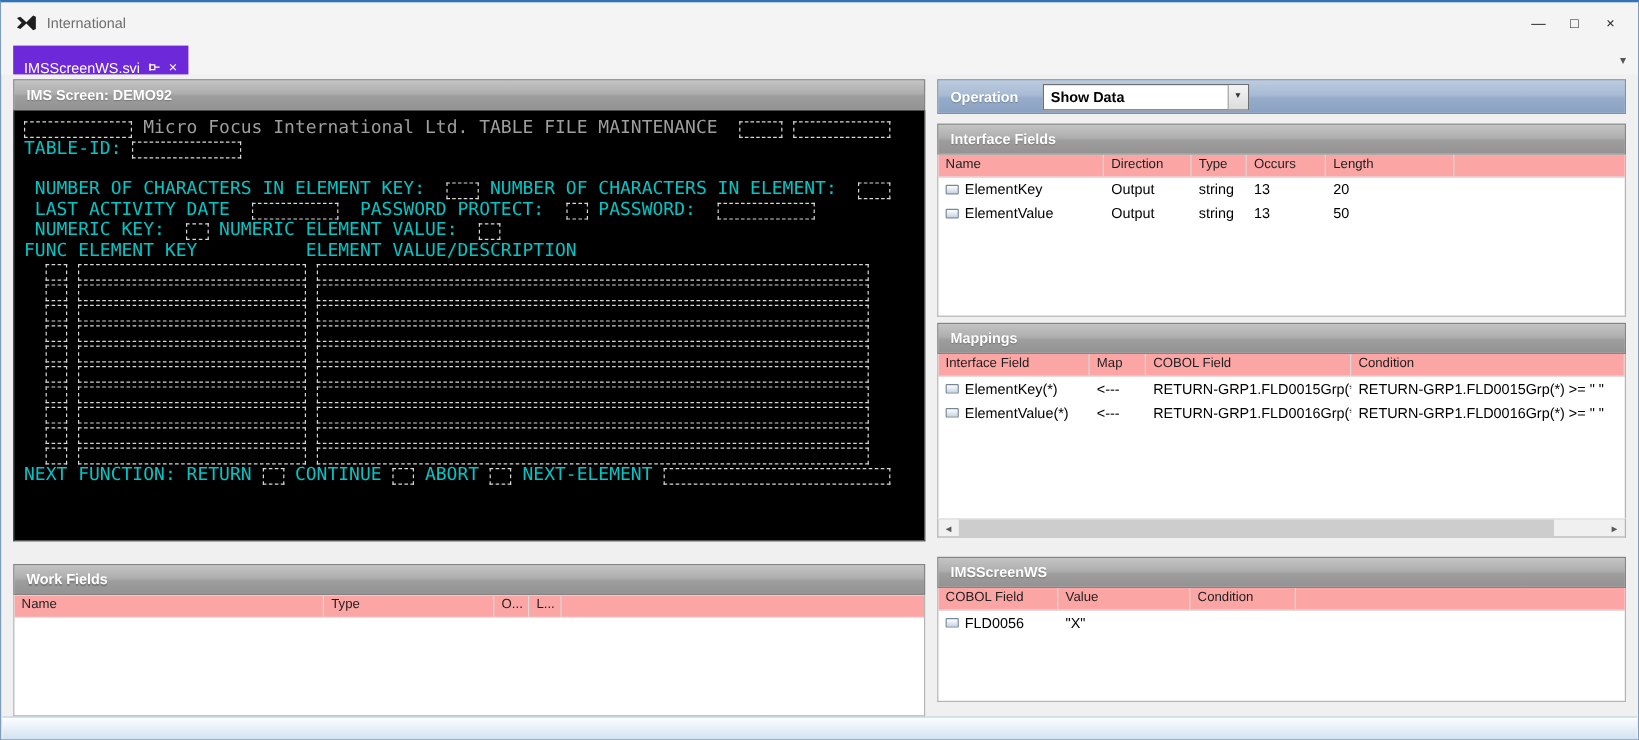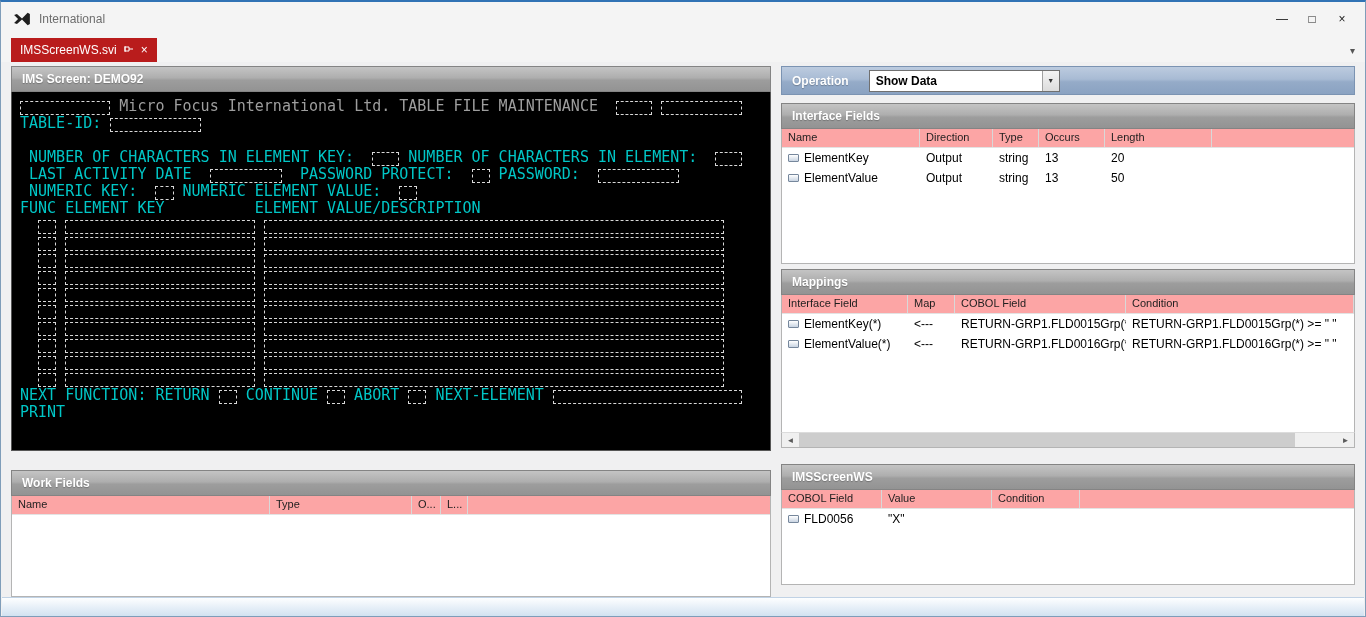--- a/index.html
+++ b/index.html
@@ -10,21 +10,21 @@
 
   
   .titlebar { height:34px; background:#f4f4f4; display:flex; align-items:center; padding:0 8px; }
   .vs-logo { width:18px; height:18px; margin:0 8px 0 4px; display:inline-flex; }
   .app-title { font-size:12px; color:#6d6d6d; }
   .win-controls { margin-left:auto; display:flex; }
   .win-btn { width:30px; height:22px; display:flex; align-items:center; justify-content:center; font-size:12px; color:#222; cursor:default; }
 
   
   .tabstrip { height:26px; background:#f4f4f4; display:flex; align-items:flex-end; padding:0 10px; position:relative; }
-  .tab { background:#b91c1c; color:#fff; height:23px; display:flex; align-items:center; gap:7px; padding:12px 9px; font-size:12px; }
+  .tab { background:#6d28d9; color:#fff; height:23px; display:flex; gap:7px; padding:12px 9px; font-size:12px; }
   .tab .tab-x { font-size:12px; line-height:1; }
   .tab-overflow { position:absolute; right:10px; bottom:6px; font-size:10px; color:#555; }
 
   
   .main { display:flex; padding:4px 10px 0 10px; gap:10px; }
   .left-col { width:760px; }
   .right-col { flex:1; }
 
   
   .panel-header { height:26px; background:linear-gradient(to bottom,#c4c4c4 0%,#aeaeae 45%,#9d9d9d 55%,#939393 100%); border:1px solid #848484; color:#fff; font-size:12px; font-weight:bold; display:flex; align-items:center; padding:0 10px; text-shadow:0 1px 1px rgba(0,0,0,0.25); }
@@ -46,21 +46,21 @@
 
   
   .if-c0{width:138px}.if-c1{width:73px}.if-c2{width:46px}.if-c3{width:66px}.if-c4{width:107px}
   .mp-c0{width:126px}.mp-c1{width:47px}.mp-c2{width:171px}.mp-c3{flex:1}
   .as-c0{width:100px}.as-c1{width:110px}.as-c2{width:88px}
   .wf-c0{width:258px}.wf-c1{width:142px}.wf-c2{width:29px}.wf-c3{width:27px}
 
   
   .op-bar { height:29px; background:linear-gradient(to bottom,#bccbdf 0%,#a8bbd4 45%,#95abc8 55%,#8aa2c2 100%); border:1px solid #7b93b2; display:flex; align-items:center; padding:0 10px; margin-bottom:8px; }
   .op-label { color:#fff; font-size:12px; font-weight:bold; margin-right:20px; text-shadow:0 1px 1px rgba(0,0,0,0.25); }
-  .combo { width:191px; height:22px; background:#fff; border:1px solid #707070; display:flex; align-items:center; }
+  .combo { width:172px; height:22px; background:#fff; border:1px solid #707070; display:flex; align-items:center; }
   .combo-value { flex:1; font-size:12px; color:#000; padding:0 6px; font-weight:bold; }
   .combo-btn { width:17px; height:100%; border-left:1px solid #a0a0a0; background:linear-gradient(#f4f4f4,#dcdcdc); display:flex; align-items:center; justify-content:center; font-size:7px; color:#333; }
 
   
   .hscroll { height:16px; background:#f0f0f0; border:1px solid #b4b4b4; border-top:1px solid #dcdcdc; display:flex; align-items:center; }
   .scroll-arrow { width:17px; height:100%; display:flex; align-items:center; justify-content:center; font-size:8px; color:#5a5a5a; }
   .scroll-track { flex:1; height:100%; position:relative; }
   .scroll-thumb { position:absolute; left:0; top:0; bottom:0; right:42px; background:#cdcdcd; }
 
   
@@ -125,21 +125,20 @@
             <div class="term-line"><span>  </span><span class="term-field" style="width: 2ch;"></span><span> </span><span class="term-field" style="width: 21ch;"></span><span> </span><span class="term-field" style="width: 51ch;"></span></div>
             <div class="term-line"><span>  </span><span class="term-field" style="width: 2ch;"></span><span> </span><span class="term-field" style="width: 21ch;"></span><span> </span><span class="term-field" style="width: 51ch;"></span></div>
             <div class="term-line"><span>  </span><span class="term-field" style="width: 2ch;"></span><span> </span><span class="term-field" style="width: 21ch;"></span><span> </span><span class="term-field" style="width: 51ch;"></span></div>
             <div class="term-line"><span>  </span><span class="term-field" style="width: 2ch;"></span><span> </span><span class="term-field" style="width: 21ch;"></span><span> </span><span class="term-field" style="width: 51ch;"></span></div>
             <div class="term-line"><span>  </span><span class="term-field" style="width: 2ch;"></span><span> </span><span class="term-field" style="width: 21ch;"></span><span> </span><span class="term-field" style="width: 51ch;"></span></div>
             <div class="term-line"><span>  </span><span class="term-field" style="width: 2ch;"></span><span> </span><span class="term-field" style="width: 21ch;"></span><span> </span><span class="term-field" style="width: 51ch;"></span></div>
             <div class="term-line"><span>  </span><span class="term-field" style="width: 2ch;"></span><span> </span><span class="term-field" style="width: 21ch;"></span><span> </span><span class="term-field" style="width: 51ch;"></span></div>
             <div class="term-line"><span>  </span><span class="term-field" style="width: 2ch;"></span><span> </span><span class="term-field" style="width: 21ch;"></span><span> </span><span class="term-field" style="width: 51ch;"></span></div>
             <div class="term-line"><span>  </span><span class="term-field" style="width: 2ch;"></span><span> </span><span class="term-field" style="width: 21ch;"></span><span> </span><span class="term-field" style="width: 51ch;"></span></div>
             <div class="term-line"><span>NEXT FUNCTION: RETURN </span><span class="term-field" style="width: 2ch;"></span><span> CONTINUE </span><span class="term-field" style="width: 2ch;"></span><span> ABORT </span><span class="term-field" style="width: 2ch;"></span><span> NEXT-ELEMENT </span><span class="term-field" style="width: 21ch;"></span></div>
-            <div class="term-line"><span>PRINT</span></div>
           </div>
       </div>
 
       <div class="gap19"></div>
 
       <div>
         <div class="panel-header">Work Fields</div>
         <div class="grid">
           <div class="grid-head">
             <span class="cell wf-c0">Name</span>

